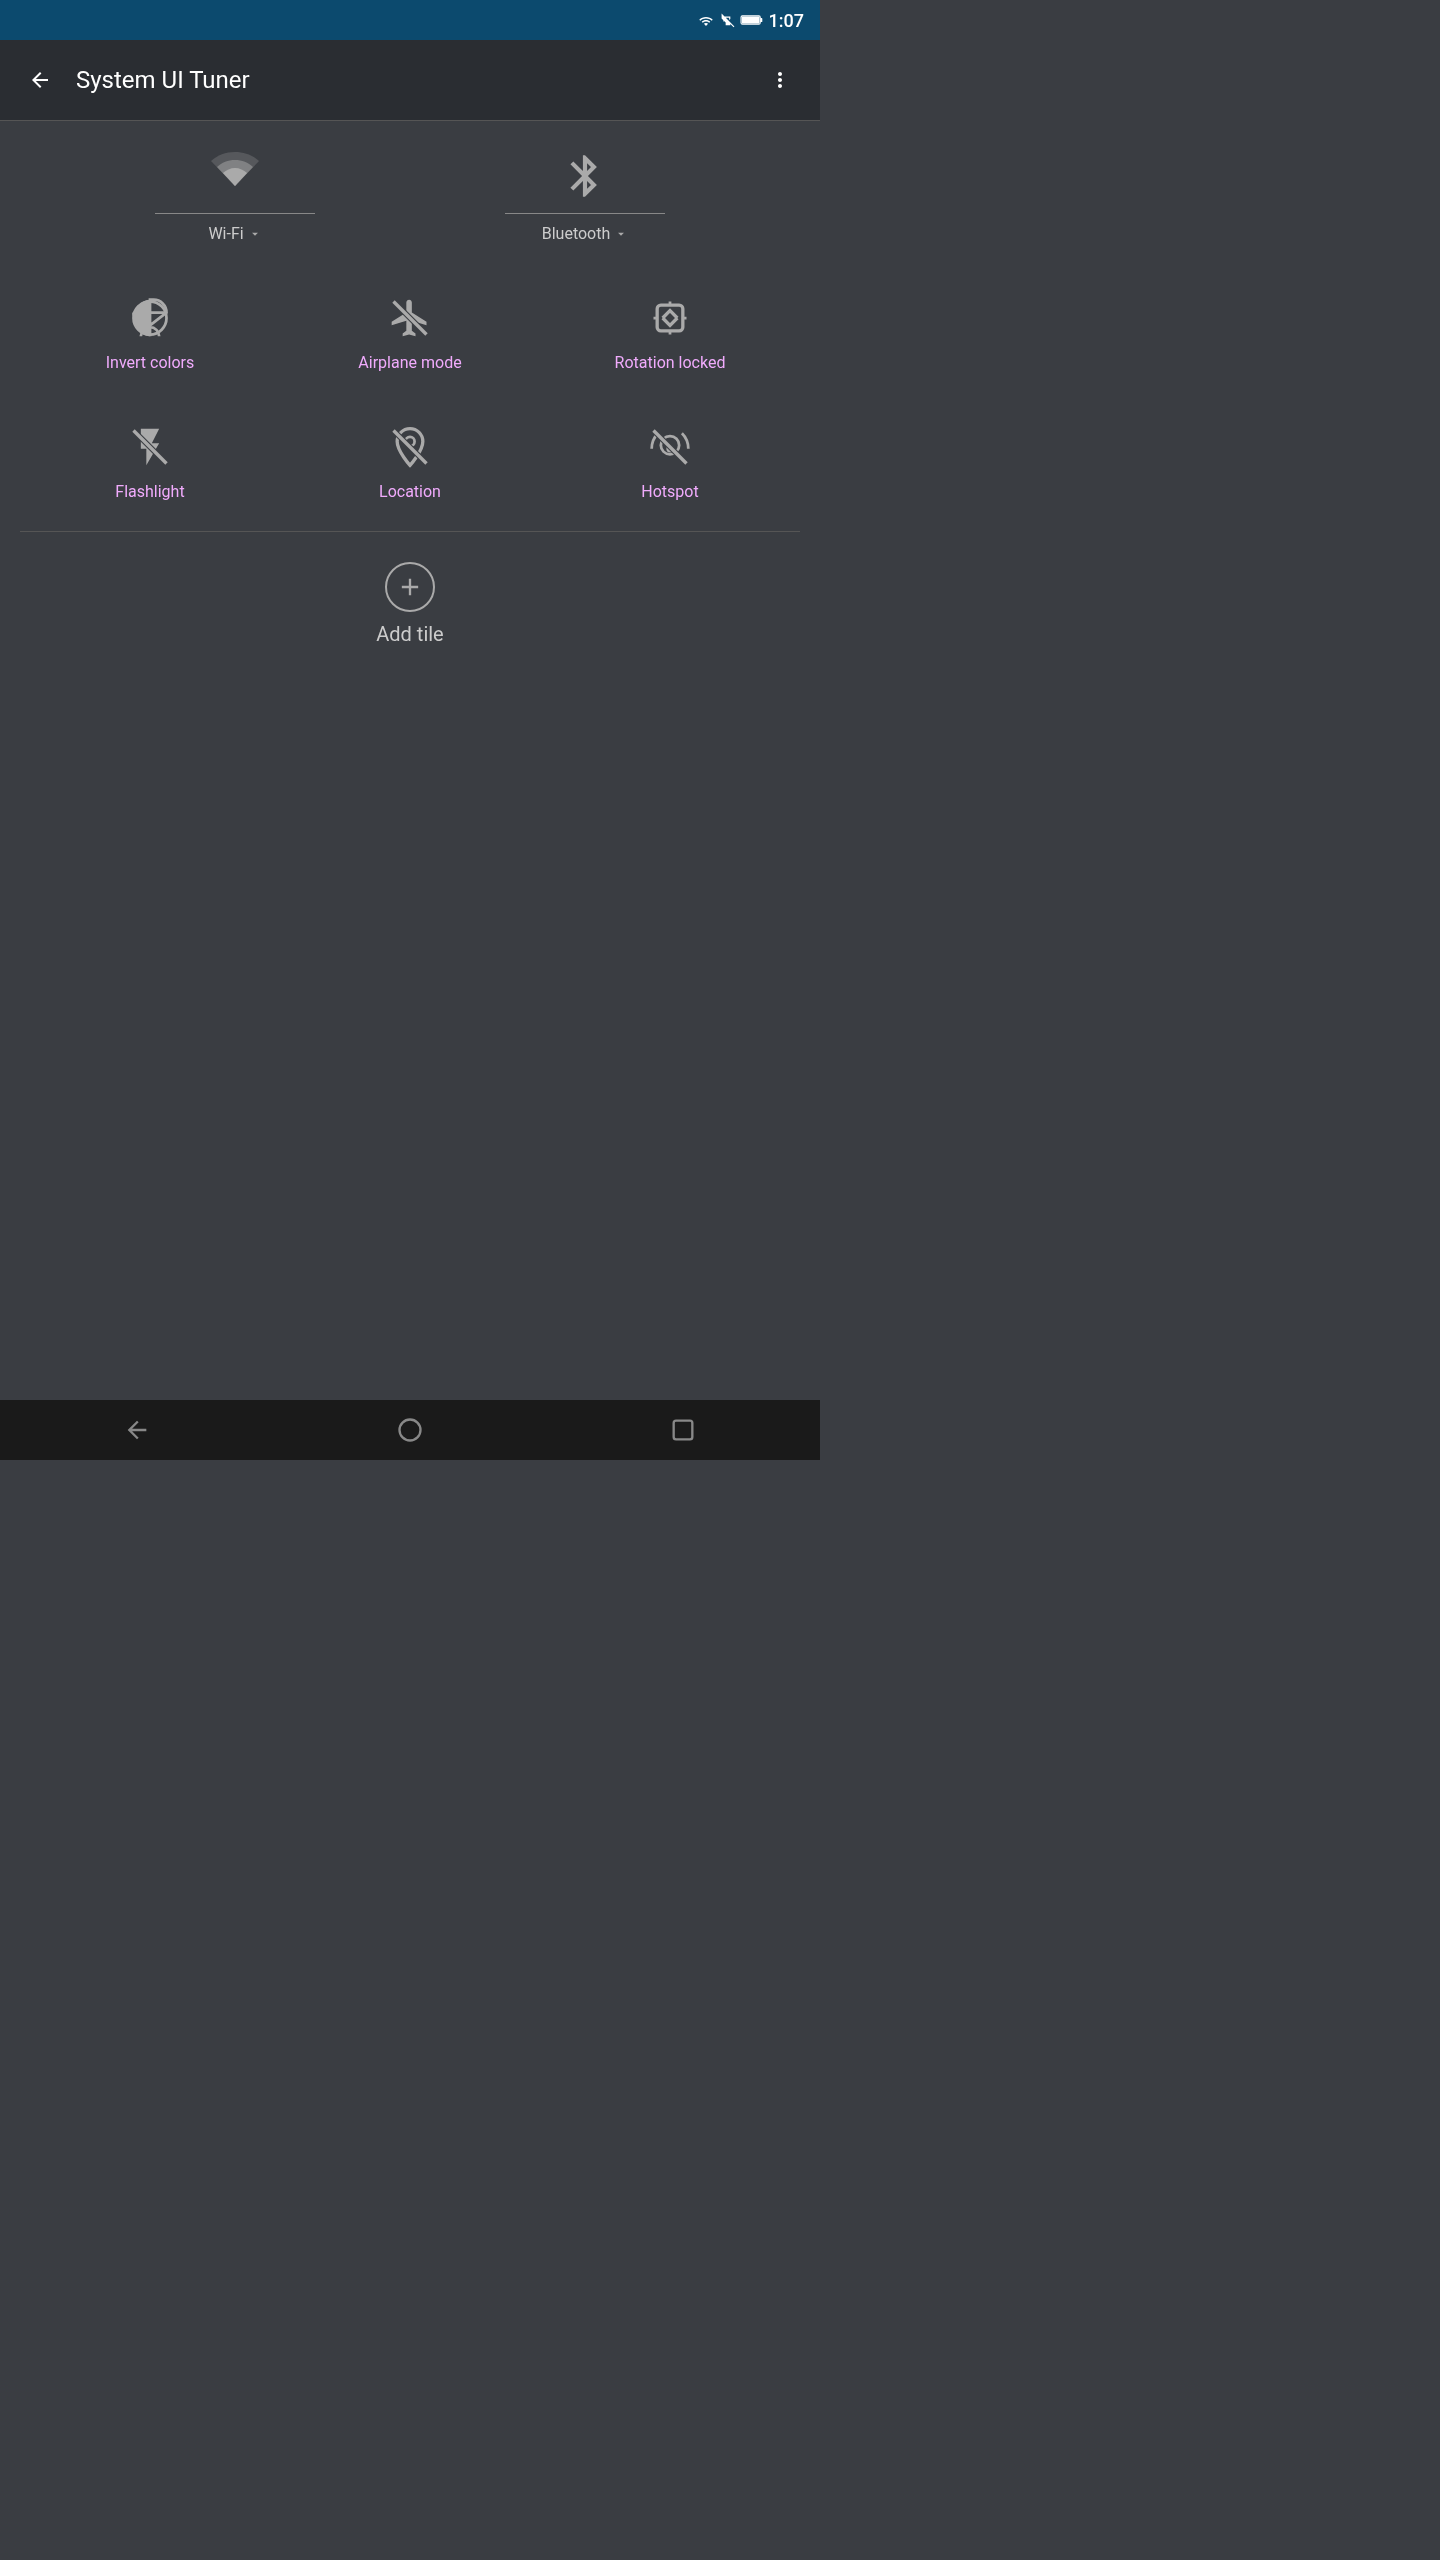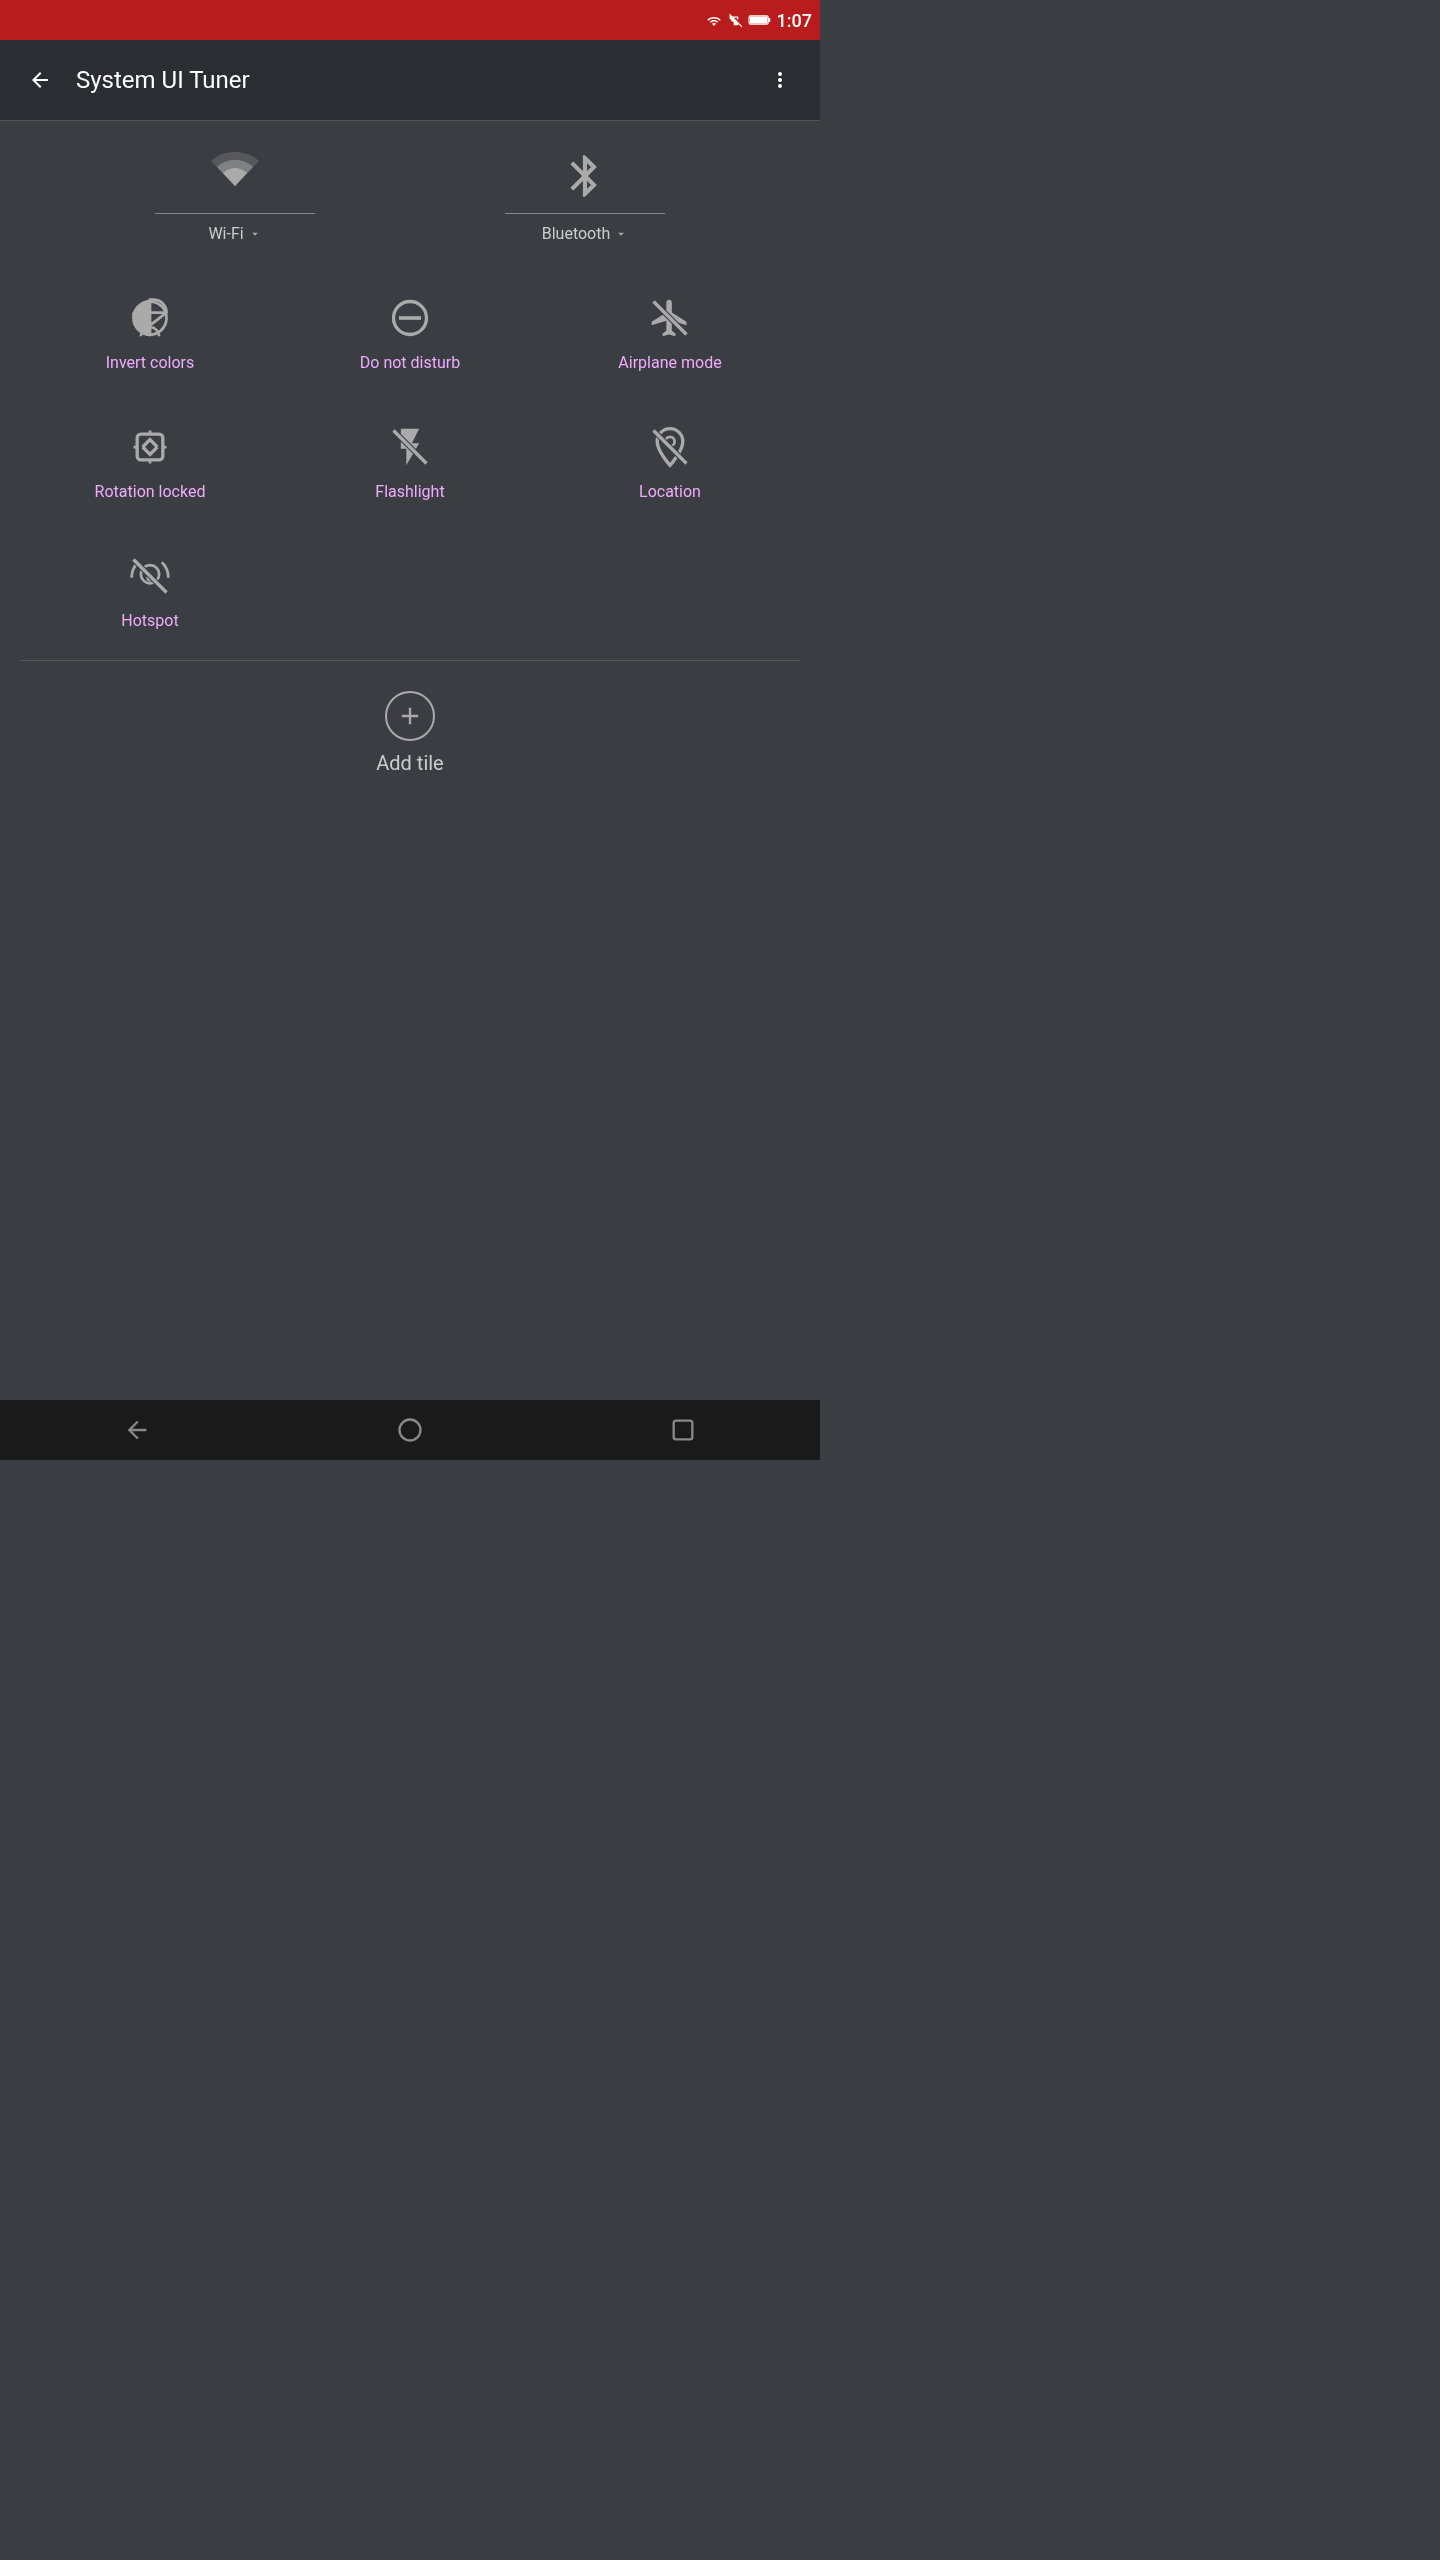--- a/index.html
+++ b/index.html
@@ -15,25 +15,25 @@
       font-family: 'Roboto', sans-serif;
       color: #ffffff;
       overflow: hidden;
       position: relative;
     }
 
     
     .status-bar {
       width: 100%;
       height: 40px;
-      background-color: #b91c1c;
+      background-color: #0c4a6e;
       display: flex;
       justify-content: flex-end;
       align-items: center;
-      padding: 0 8px;
+      padding: 0 16px;
       gap: 8px;
     }
 
     .status-bar-icons {
       display: flex;
       align-items: center;
       gap: 6px;
     }
 
     .status-time {
@@ -314,29 +314,20 @@
           <path d="M12 2C9.79 2 7.79 2.9 6.34 4.34L12 10V2Z" fill="#aaaaaa"></path>
           <path d="M12 22L6 16C6 19.31 8.69 22 12 22Z" fill="#aaaaaa"></path>
 
           <circle cx="12" cy="12" r="9" stroke="#aaaaaa" stroke-width="1.5" fill="none"></circle>
           <path d="M12 3v18C7.03 21 3 16.97 3 12S7.03 3 12 3z" fill="#aaaaaa"></path>
         </svg>
       </div>
       <span class="grid-tile-label">Invert colors</span>
     </div>
 
-    <div class="grid-tile">
-      <div class="grid-tile-icon">
-        <svg width="44" height="44" viewBox="0 0 24 24" fill="none">
-          <circle cx="12" cy="12" r="9" stroke="#aaaaaa" stroke-width="1.8"></circle>
-          <line x1="6" y1="12" x2="18" y2="12" stroke="#aaaaaa" stroke-width="2"></line>
-        </svg>
-      </div>
-      <span class="grid-tile-label">Do not disturb</span>
-    </div>
 
 
     <div class="grid-tile">
       <div class="grid-tile-icon">
         <svg width="44" height="44" viewBox="0 0 24 24" fill="#aaaaaa">
           <path d="M21 16v-2l-8-5V3.5c0-.83-.67-1.5-1.5-1.5S10 2.67 10 3.5V9l-8 5v2l8-2.5V19l-2 1.5V22l3.5-1 3.5 1v-1.5L13 19v-5.5l8 2.5z"></path>
           <line x1="3" y1="3" x2="21" y2="21" stroke="#3a3d42" stroke-width="3"></line>
           <line x1="3" y1="3" x2="21" y2="21" stroke="#aaaaaa" stroke-width="1.8"></line>
         </svg>
       </div>

